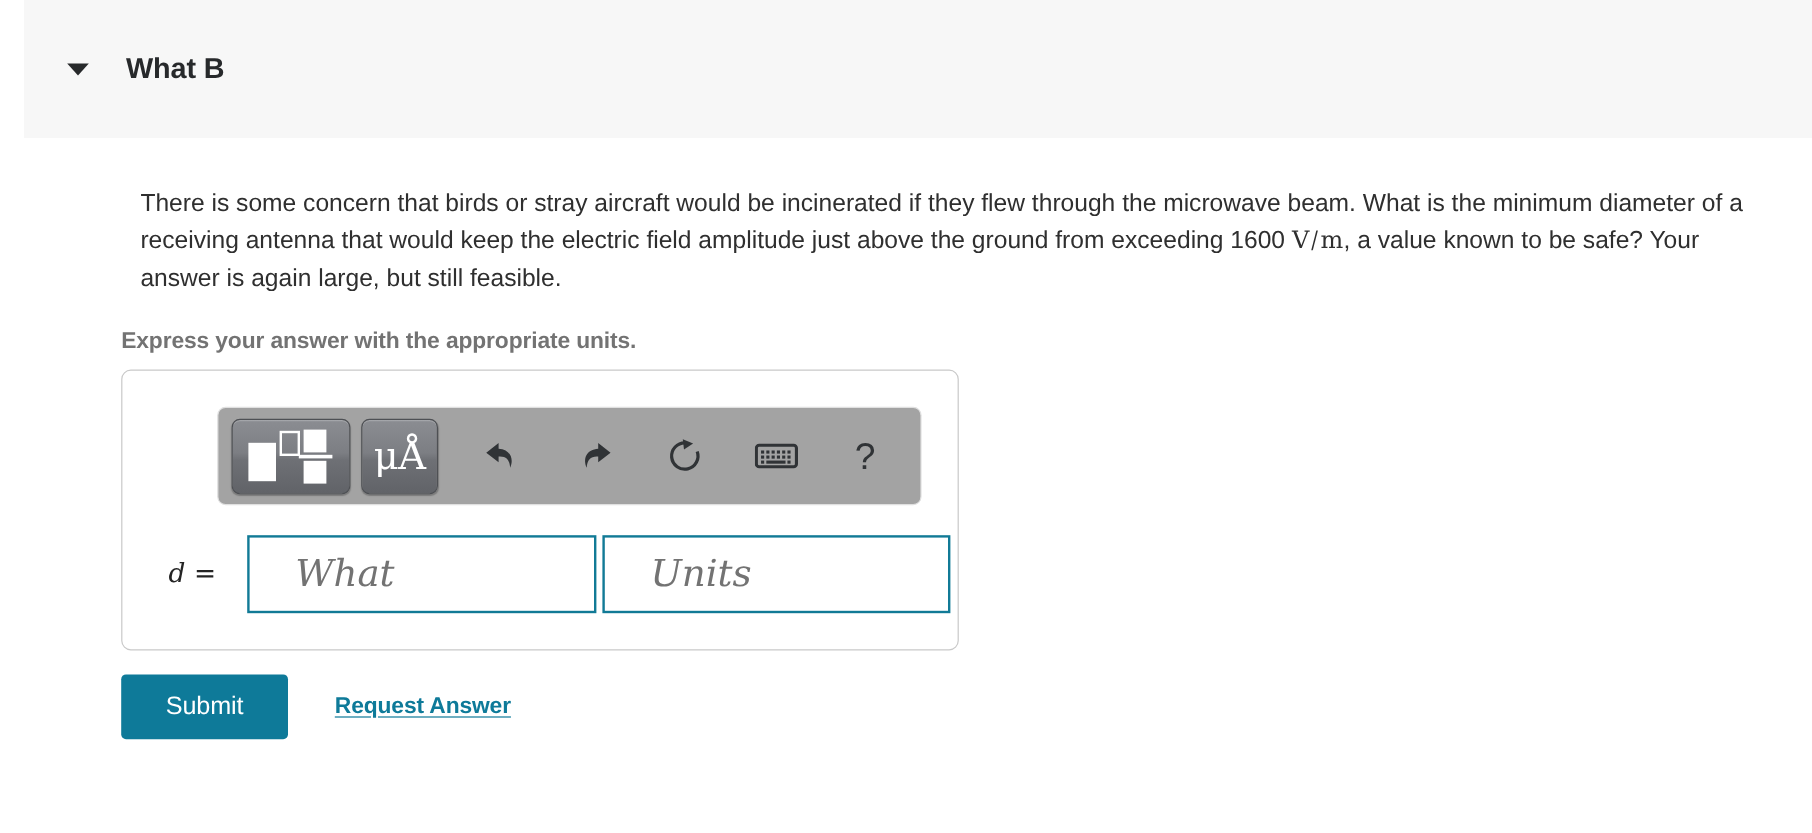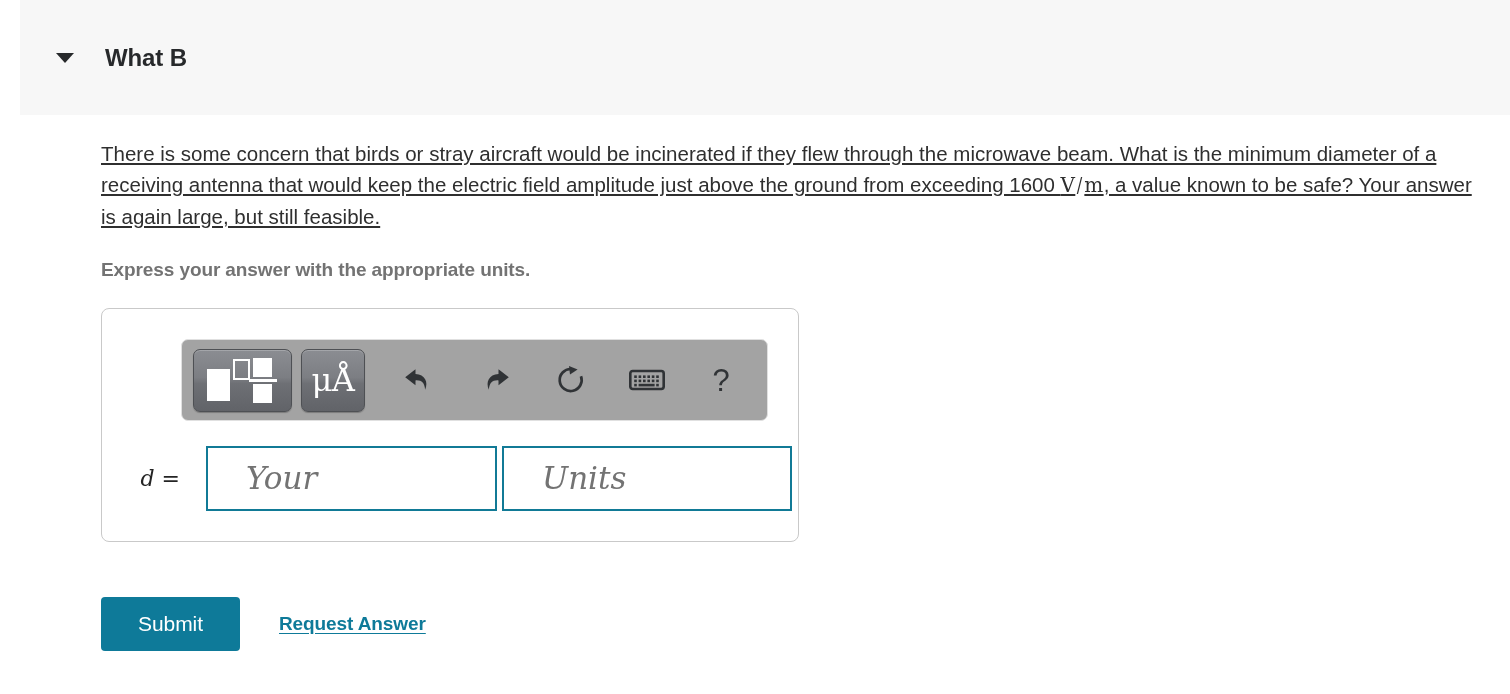--- a/index.html
+++ b/index.html
@@ -54,22 +54,21 @@
   .content {
     position: absolute;
     left: 101px;
     top: 138px;
     width: 1390px;
   }
   .question {
     font-size: 20.5px;
     line-height: 31px;
     color: #2f2f2f;
-    margin: 0;
-    text-decoration: underline;
+    margin: 16px;
   }
   .mathunit {
     font-family: "DejaVu Serif", "Liberation Serif", serif;
     font-size: 20px;
     letter-spacing: 0.3px;
   }
   .mathunit .slash {
     display: inline-block;
     transform: scaleX(0.82);
     padding: 0 1px;
@@ -222,21 +221,21 @@
     font-size: 31px;
     color: #737373;
     user-select: none;
     line-height: 1;
   }
 
   
   .actions {
     position: absolute;
     left: 101px;
-    top: 597px;
+    top: 562px;
     display: flex;
     align-items: center;
   }
   .submit-btn {
     background: #0e7a99;
     color: #ffffff;
     border: none;
     border-radius: 4px;
     font-family: "Liberation Sans", sans-serif;
     font-size: 21px;
@@ -343,21 +342,21 @@
 
     <div class="tb-icon help">
       <span class="help-glyph">?</span>
     </div>
   </div>
 
   <div class="input-row">
     <div class="var-label"><i>d</i> <span>=</span></div>
 
     <div class="field value">
-      <span class="ph">Your</span>
+      <span class="ph">What</span>
     </div>
 
     <div class="field units">
       <span class="ph">Units</span>
     </div>
   </div>
 </div>
 
 <div class="actions">
   <button class="submit-btn">Submit</button>

